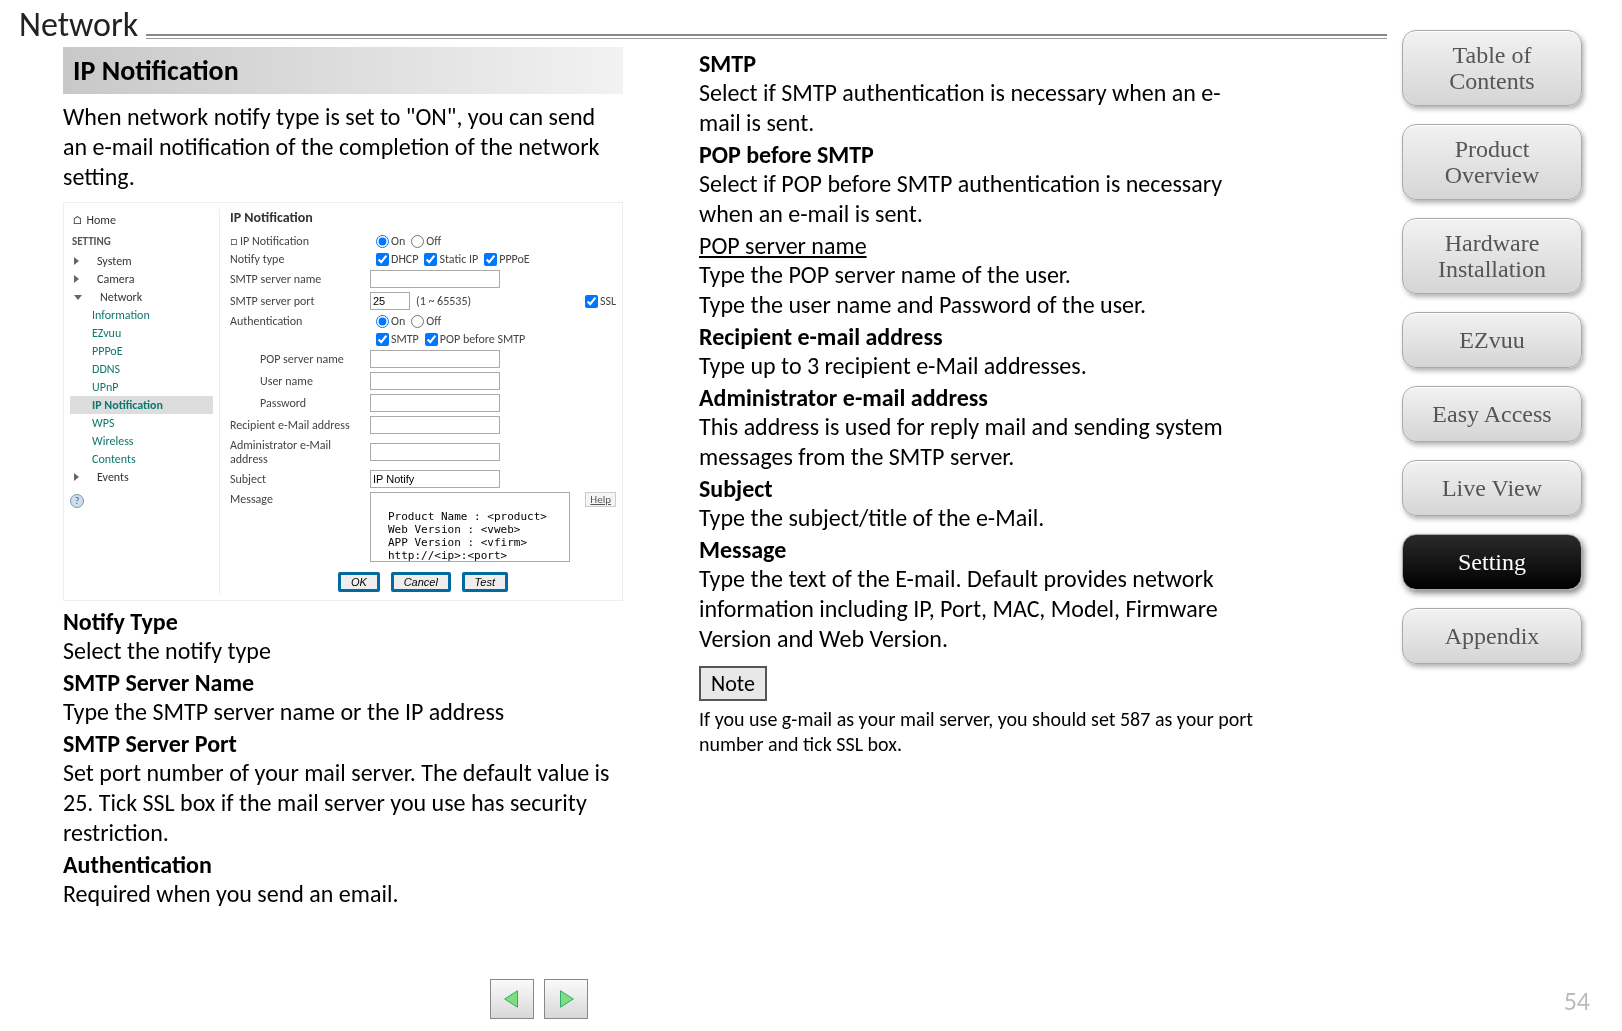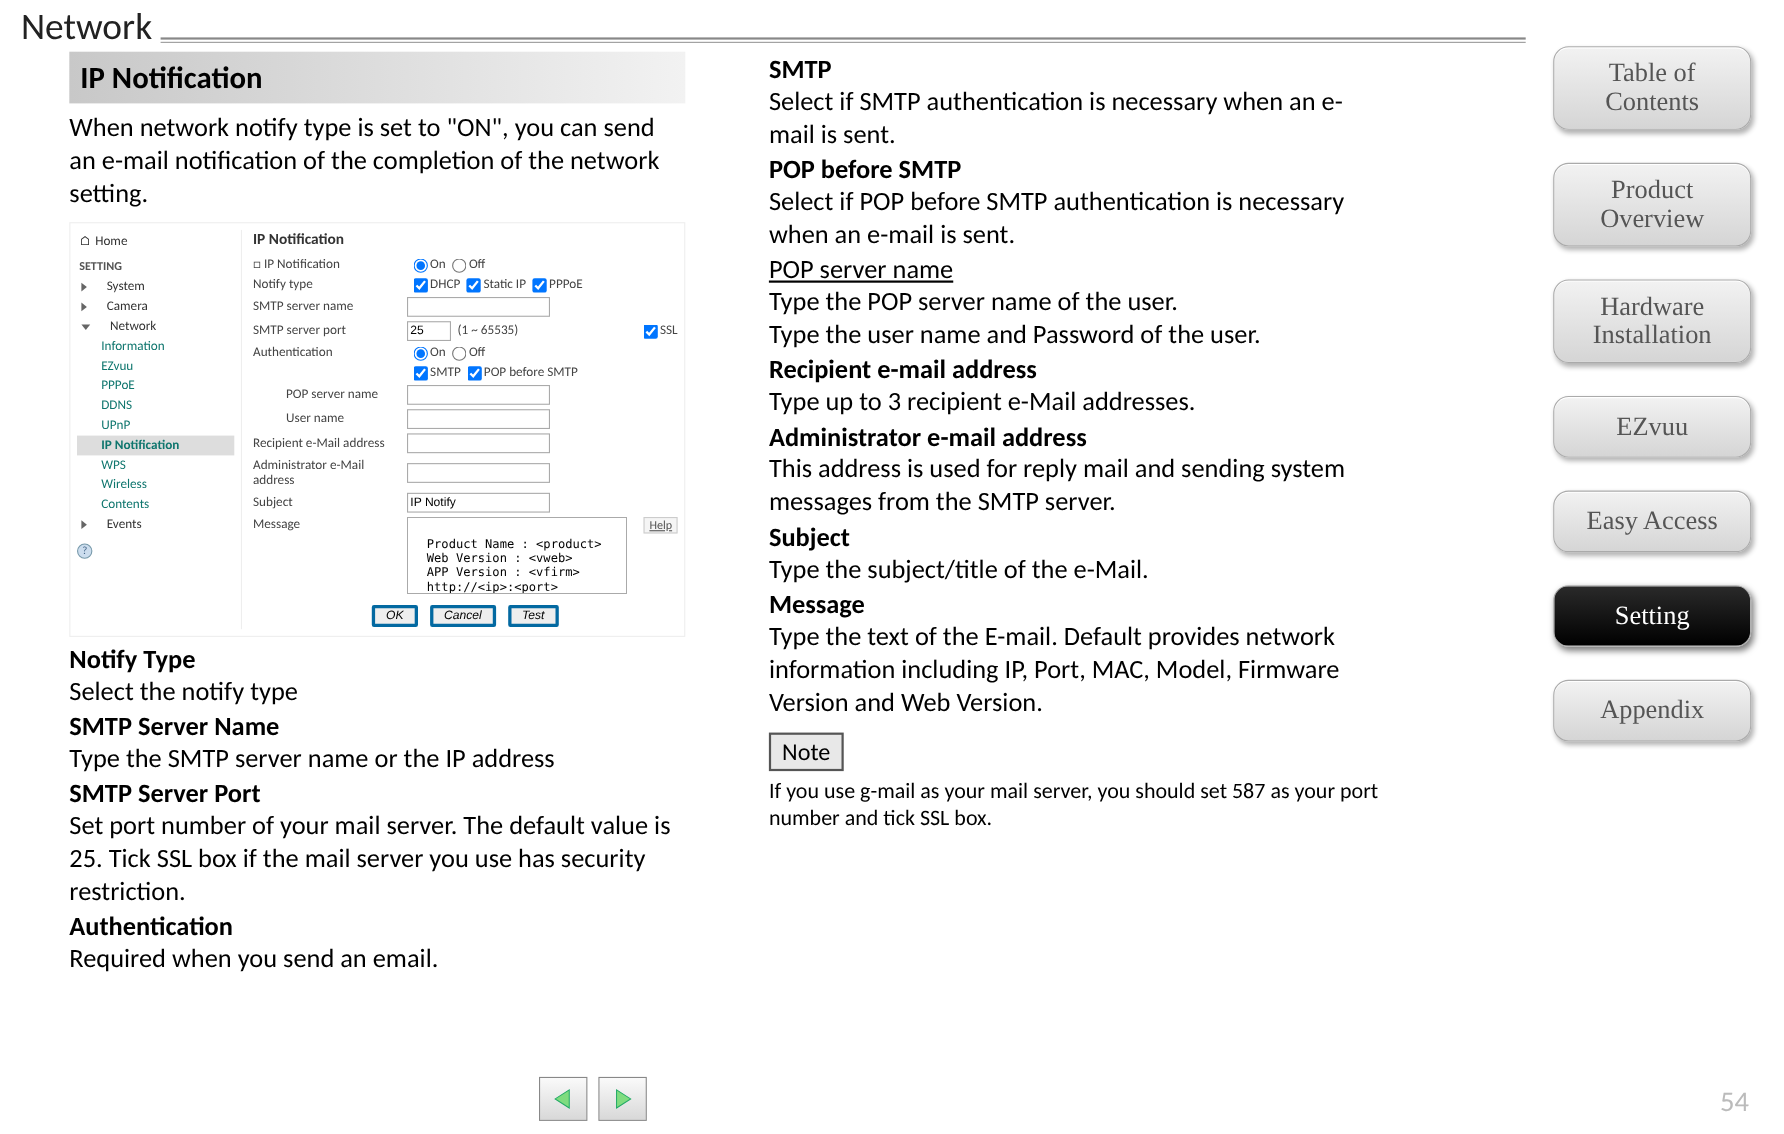--- a/index.html
+++ b/index.html
@@ -47,21 +47,21 @@
   .term-u { font-size: 24px; text-decoration: underline; margin-top: 2px; }
   .desc { font-size: 24px; line-height: 1.25; }
   
   .note-box { display:inline-block; border: 2px solid #555; background: #e8e8e8; padding: 2px 10px; font-size: 22px; margin: 12px 0 6px; }
   .note-text { font-size: 20px; line-height: 1.25; }
   
   .nav-arrows { position: absolute; left: 490px; bottom: 12px; display:flex; gap: 10px; }
   .arrow-btn { width: 44px; height: 40px; background: linear-gradient(#fafafa,#d8d8d8); border:1px solid #888; display:flex;align-items:center;justify-content:center; }
   .arrow-btn svg { width: 22px; height: 22px; }
   
-  .sidebar { width: 220px; padding: 30px 20px 0 0; display:flex; flex-direction: column; gap: 30px; align-items:center;margin-top:12px; }
+  .sidebar { width: 220px; padding: 30px 20px 0 0; display:flex; flex-direction: column; gap: 18px; align-items:flex-start; }
   .side-btn { width: 180px; min-height: 56px; border-radius: 14px; background: linear-gradient(#f2f2f2,#d5d5d5); border:1px solid #aaa; box-shadow: 2px 3px 5px rgba(0,0,0,.3), inset 0 1px 0 #fff; display:flex; align-items:center; justify-content:center; text-align:center; font-family: "Comic Sans MS", cursive; font-size: 24px; color:#555; padding: 6px 8px; line-height:1.1; }
   .side-btn.tall { min-height: 76px; }
   .side-btn.active { background: linear-gradient(#2a2a2a,#000); color:#fff; box-shadow: 2px 3px 6px rgba(0,0,0,.5); }
   
   .page-num { position:absolute; right: 32px; bottom: 14px; font-size: 26px; color:#bbb; }
 </style>
 </head>
 <body>
 
 <div class="page">
@@ -155,20 +155,24 @@
                 <span>SMTP</span>
               <input type="checkbox" checked="" class="cb" style="">
                 <span>POP before SMTP</span>
             </div>
             <div class="form-row">
                 <span class="lbl sub">POP server name</span>
                 <input type="text" style="">
               </div>
             <div class="form-row">
                 <span class="lbl sub">User name</span>
+                <input type="text" style="">
+              </div>
+            <div class="form-row">
+                <span class="lbl sub">Password</span>
                 <input type="text" style="">
               </div>
             <div class="form-row">
                 <span class="lbl">Recipient e-Mail address</span>
                 <input type="text" style="">
               </div>
             <div class="form-row">
                 <span class="lbl">Administrator e-Mail address</span>
                 <input type="text" style="">
               </div>
@@ -239,18 +243,19 @@
       </div>
     </div>
   </div>
 
   <div class="sidebar">
     <div class="side-btn tall">Table of Contents</div>
     <div class="side-btn tall">Product Overview</div>
     <div class="side-btn tall">Hardware Installation</div>
     <div class="side-btn">EZvuu</div>
     <div class="side-btn">Easy Access</div>
+    <div class="side-btn">Live View</div>
     <div class="side-btn active">Setting</div>
     <div class="side-btn">Appendix</div>
   </div>
 
   <div class="page-num">54</div>
 </div>
 
 </body></html>

